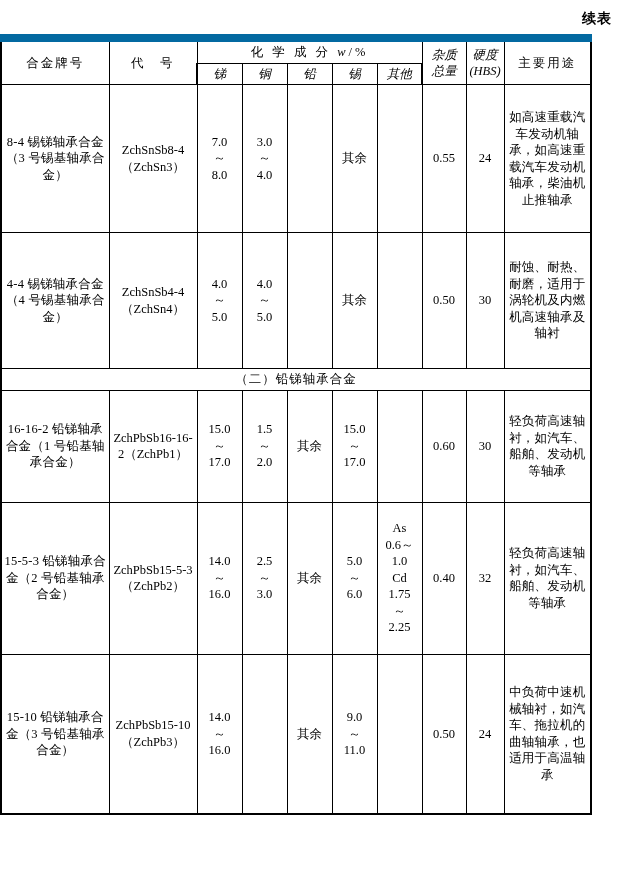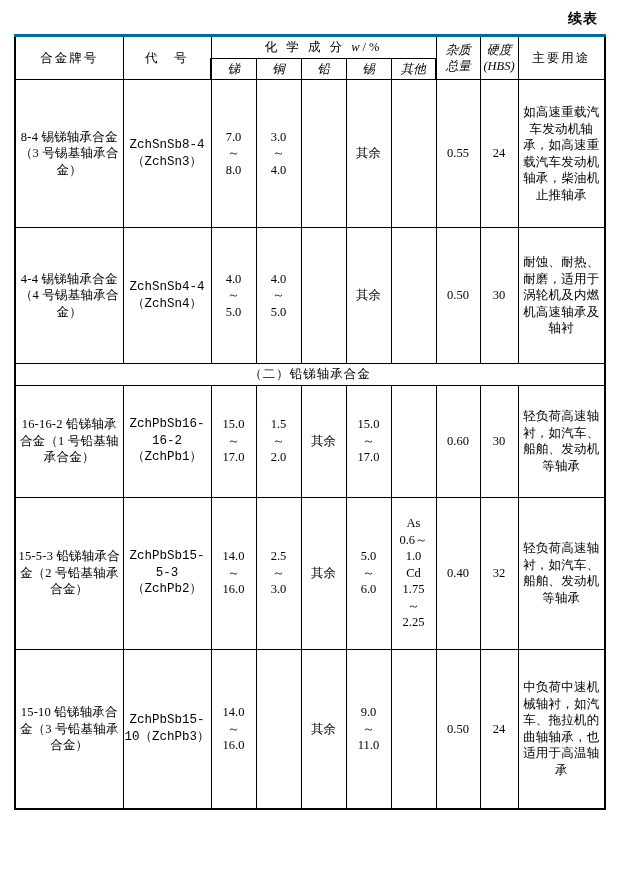--- a/index.html
+++ b/index.html
@@ -13,35 +13,35 @@
     font-family: "Liberation Serif", "DejaVu Serif", serif;
     color: #000;
     position: relative;
     overflow: hidden;
   }
   .page {
     position: relative;
     width: 618px;
     height: 893px;
     box-sizing: border-box;
-    padding: 0 14px;
+    padding: 0 0;
   }
   .cont-label {
     text-align: right;
     font-size: 14px;
     font-weight: bold;
     letter-spacing: 1px;
     padding: 10px 6px 6px 0;
     font-family: "Liberation Sans", "DejaVu Sans", sans-serif;
   }
   table.main {
     border-collapse: collapse;
     width: 590px;
     table-layout: fixed;
-    border-top: 3px solid #0369a1;
+    border-top: 8px solid #0369a1;
     border-bottom: 2px solid #000;
   }
   table.main td, table.main th {
     border: 1px solid #000;
     vertical-align: middle;
     font-weight: normal;
     font-size: 12.5px;
     line-height: 1.32;
     padding: 2px 1px;
     text-align: center;
@@ -74,21 +74,21 @@
     text-align: center;
     padding: 4px 4px;
     letter-spacing: 0.2px;
     margin-left: 44px;
   }
   .code {
     font-size: 12.5px;
     line-height: 1.4;
     text-align: center;
     padding: 3px 1px;
-    font-family: Liberation Mono, monospace;
+    font-family: Liberation Serif, serif;
   }
   .range {
     font-size: 12.5px;
     line-height: 1.32;
     text-align: center;
     white-space: pre-line;
   }
   .use {
     font-size: 12.5px;
     line-height: 1.45;

